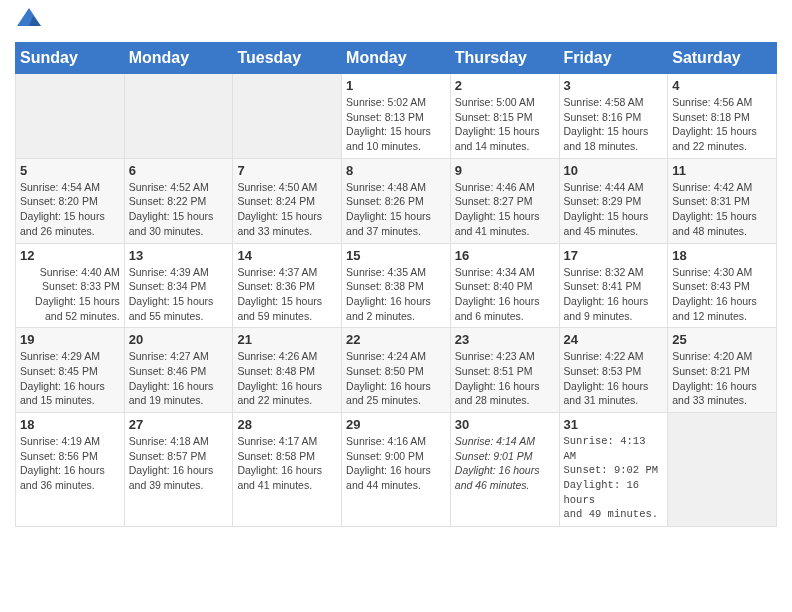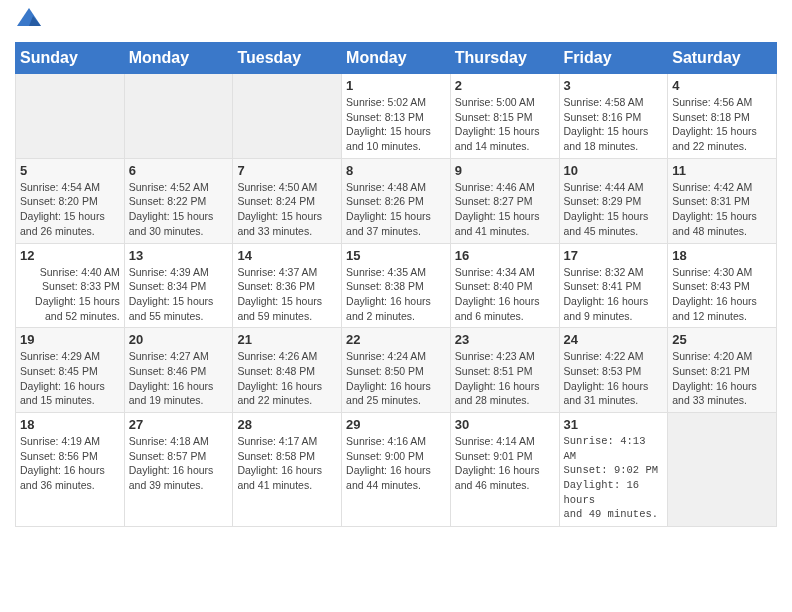--- a/index.html
+++ b/index.html
@@ -337,21 +337,21 @@
         </td>
         <td>
           <div class="day-number">29</div>
           <div class="day-info" style="white-space: pre-line;">Sunrise: 4:16 AM
 Sunset: 9:00 PM
 Daylight: 16 hours
 and 44 minutes.</div>
         </td>
         <td>
           <div class="day-number">30</div>
-          <div class="day-info" style="white-space: pre-line;">Sunrise: 4:14 AM
+          <div class="day-info" style="white-space: pre-line; font-style: italic;">Sunrise: 4:14 AM
 Sunset: 9:01 PM
 Daylight: 16 hours
 and 46 minutes.</div>
         </td>
         <td>
           <div class="day-number">31</div>
           <div class="day-info" style="white-space: pre-line; font-family: Liberation Mono, monospace;">Sunrise: 4:13 AM
 Sunset: 9:02 PM
 Daylight: 16 hours
 and 49 minutes.</div>

